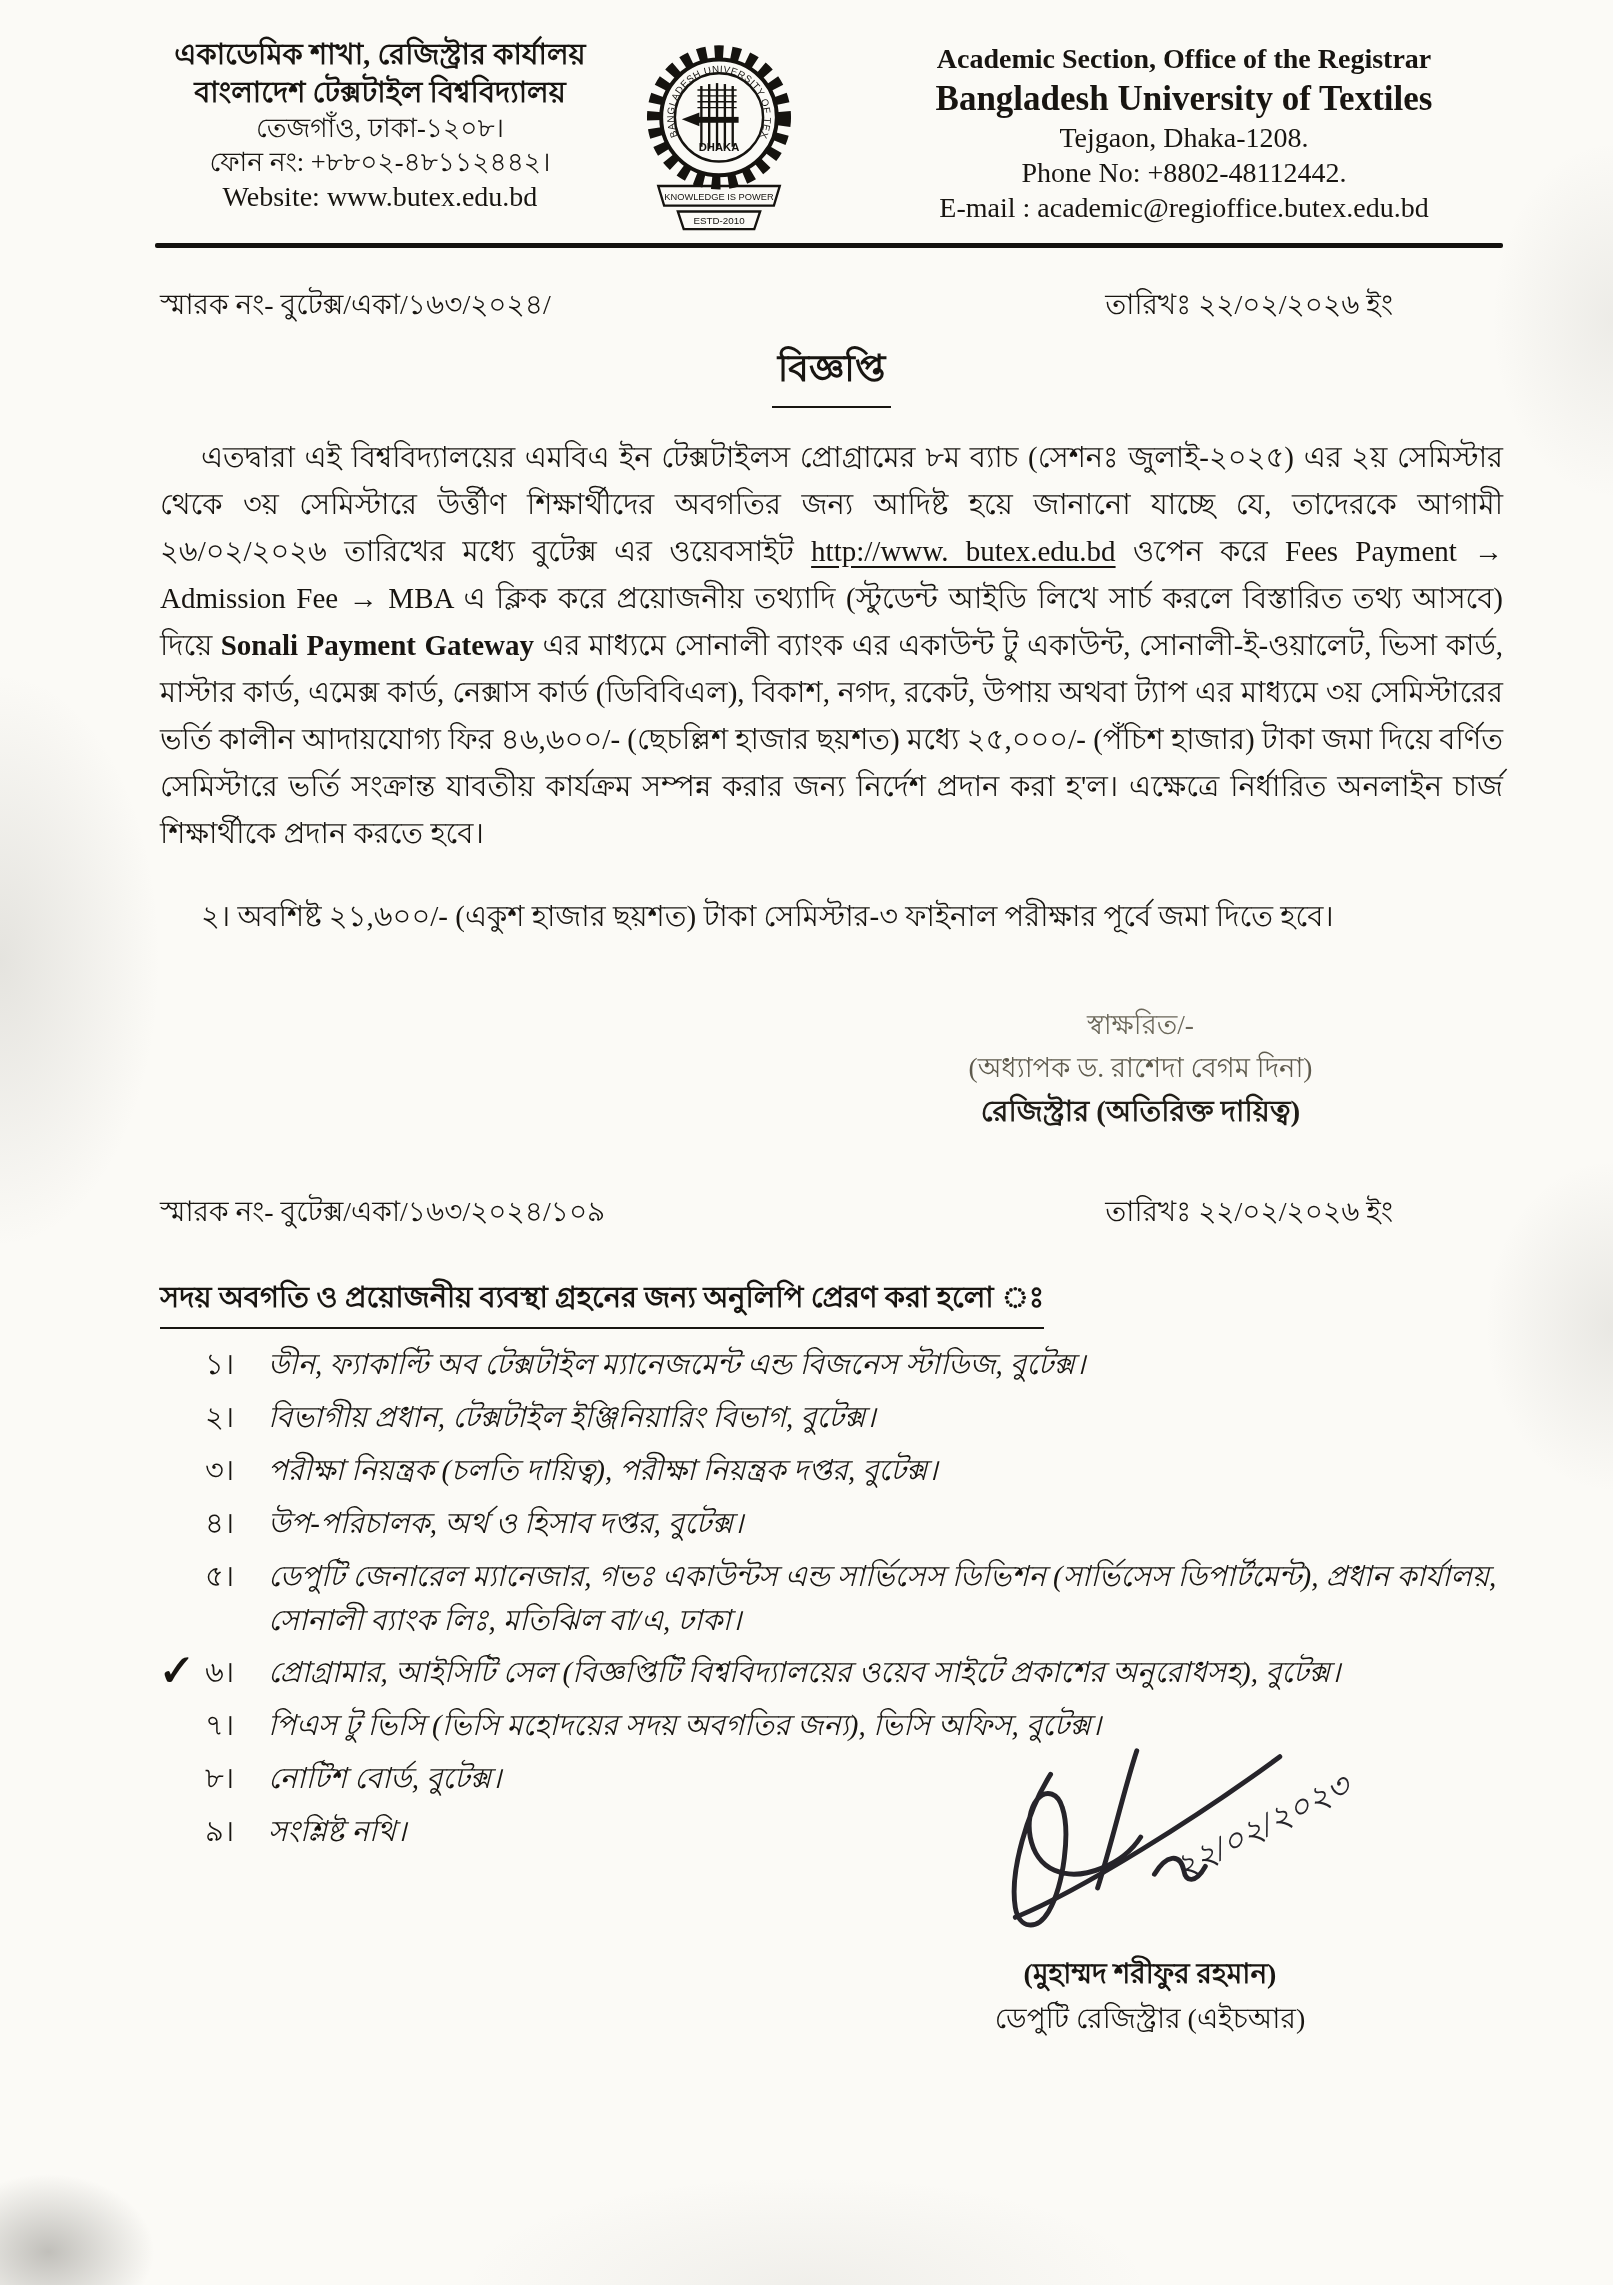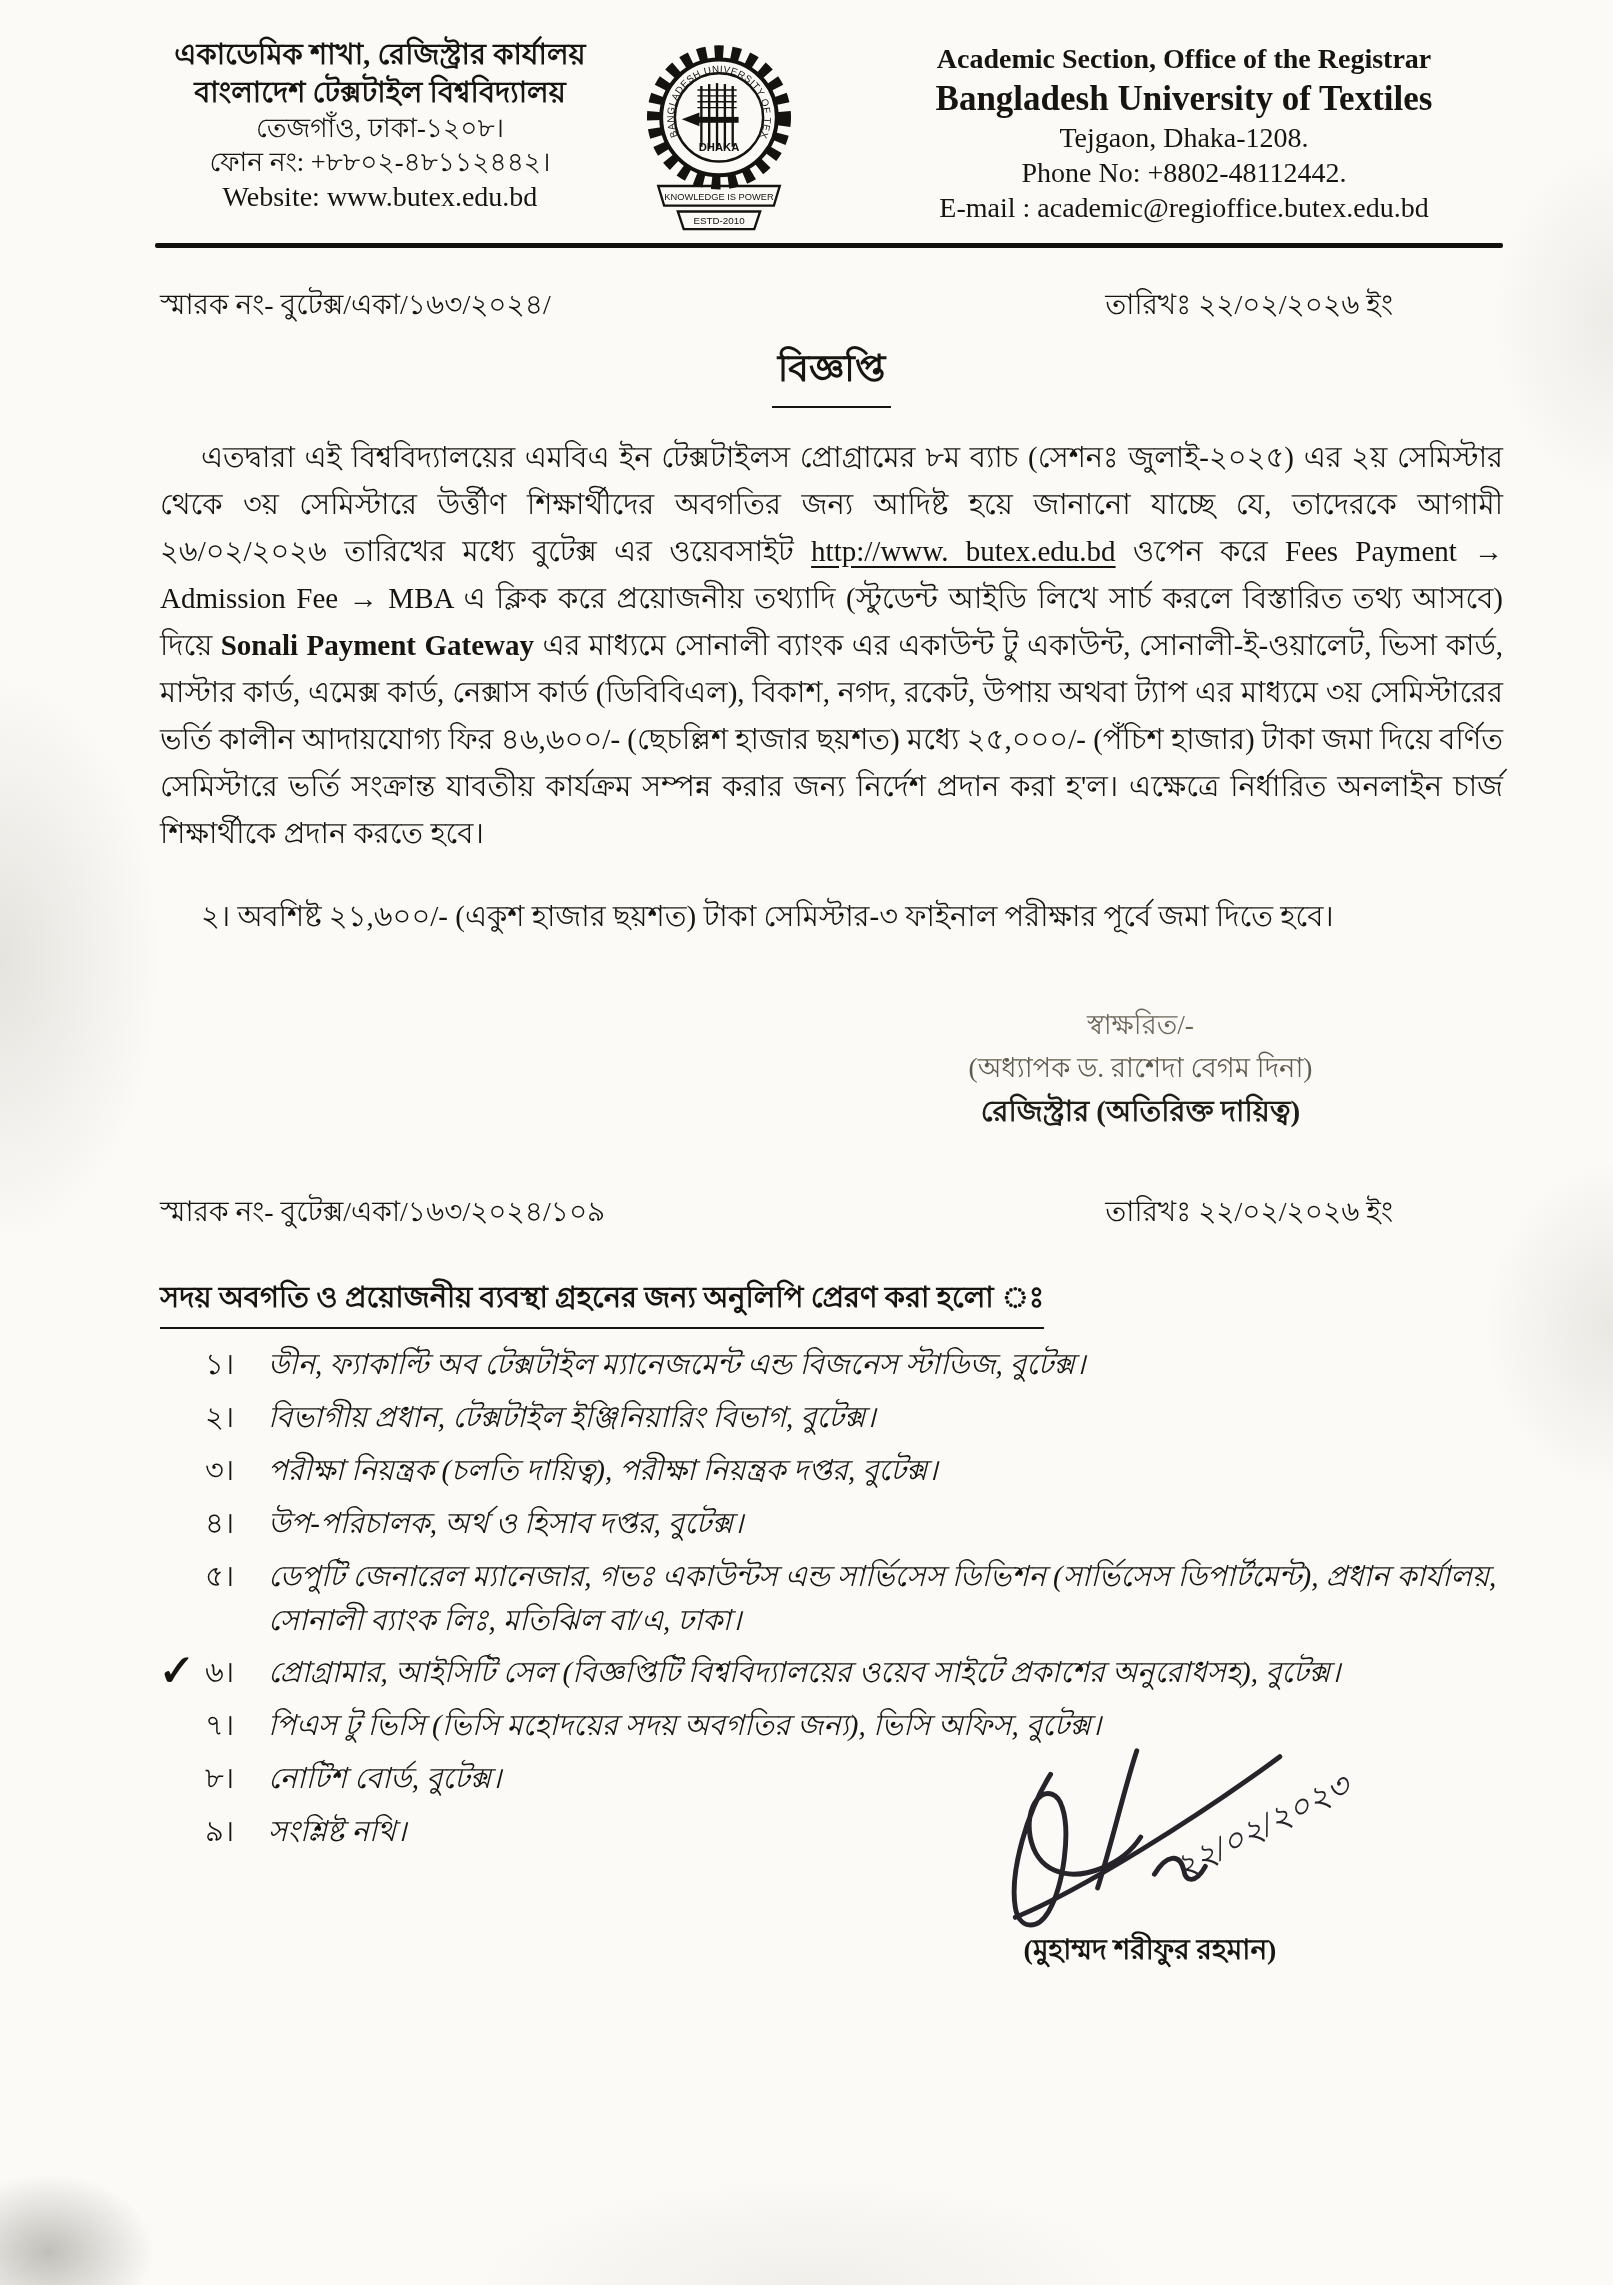--- a/index.html
+++ b/index.html
@@ -46,21 +46,21 @@
   .dist-head { font-size:29px; font-weight:700; margin-top:37px; width:fit-content;
                border-bottom:2.9px solid #181511; padding-bottom:3.9px; }
   .dist-list { margin-top:13.7px; font-size:29px; }
   .li { position:relative; display:flex; margin-top:8.8px; line-height:44px; }
   .li .check { position:absolute; left:3.9px; top:-2px; width:39px; font-size:33px; font-weight:700; }
   .li .no { flex:none; width:63px; margin-left:45px; }
   .li .txt { flex:1;font-style:italic; }
   .sig2 { position:relative; width:490px; margin:-118px 108px 0 auto; text-align:center;
           font-size:28px; line-height:45px; }
   .sig2 svg.scribble { display:block; margin:0 auto -13.7px; }
-  .sig2 .name { font-weight:700; }
+  .sig2 .name { font-weight:700;margin-top:24px; }
   .logo-svg text { fill:#15130f; font-family:"Liberation Sans","DejaVu Sans",sans-serif; }
 </style>
 </head>
 <body>
 
 <div class="page">
 
   <header class="header">
     <div class="h-left">
       <div class="b1">একাডেমিক শাখা, রেজিস্ট্রার কার্যালয়</div>
@@ -197,17 +197,18 @@
       <svg class="scribble" width="431" height="206" viewBox="0 0 440 210" style="font-size:29px">
         <g fill="none" stroke="#26242a" stroke-width="5" stroke-linecap="round">
           <path d="M118,40 C94,78 76,140 82,176 C86,198 104,200 116,180 C132,152 138,98 130,74 C126,60 114,54 104,66 C90,84 94,126 122,138 C150,150 192,132 210,104"></path>
           <path d="M206,16 C194,52 180,112 166,156"></path>
           <path d="M82,186 C150,158 268,84 352,22"></path>
           <path d="M224,142 C236,122 250,120 254,138 C256,150 266,152 276,134"></path>
         </g>
         <text x="252" y="148" font-size="34" font-style="italic" fill="#26242a" transform="rotate(-27 252 148)">২২/০২/২০২৩</text>
       </svg>
       <div class="name">(মুহাম্মদ শরীফুর রহমান)</div>
+      <div class="t">ডেপুটি রেজিস্ট্রার (এইচআর)</div>
     </div>
 
   </main>
 </div>
 
 
 </body></html>

